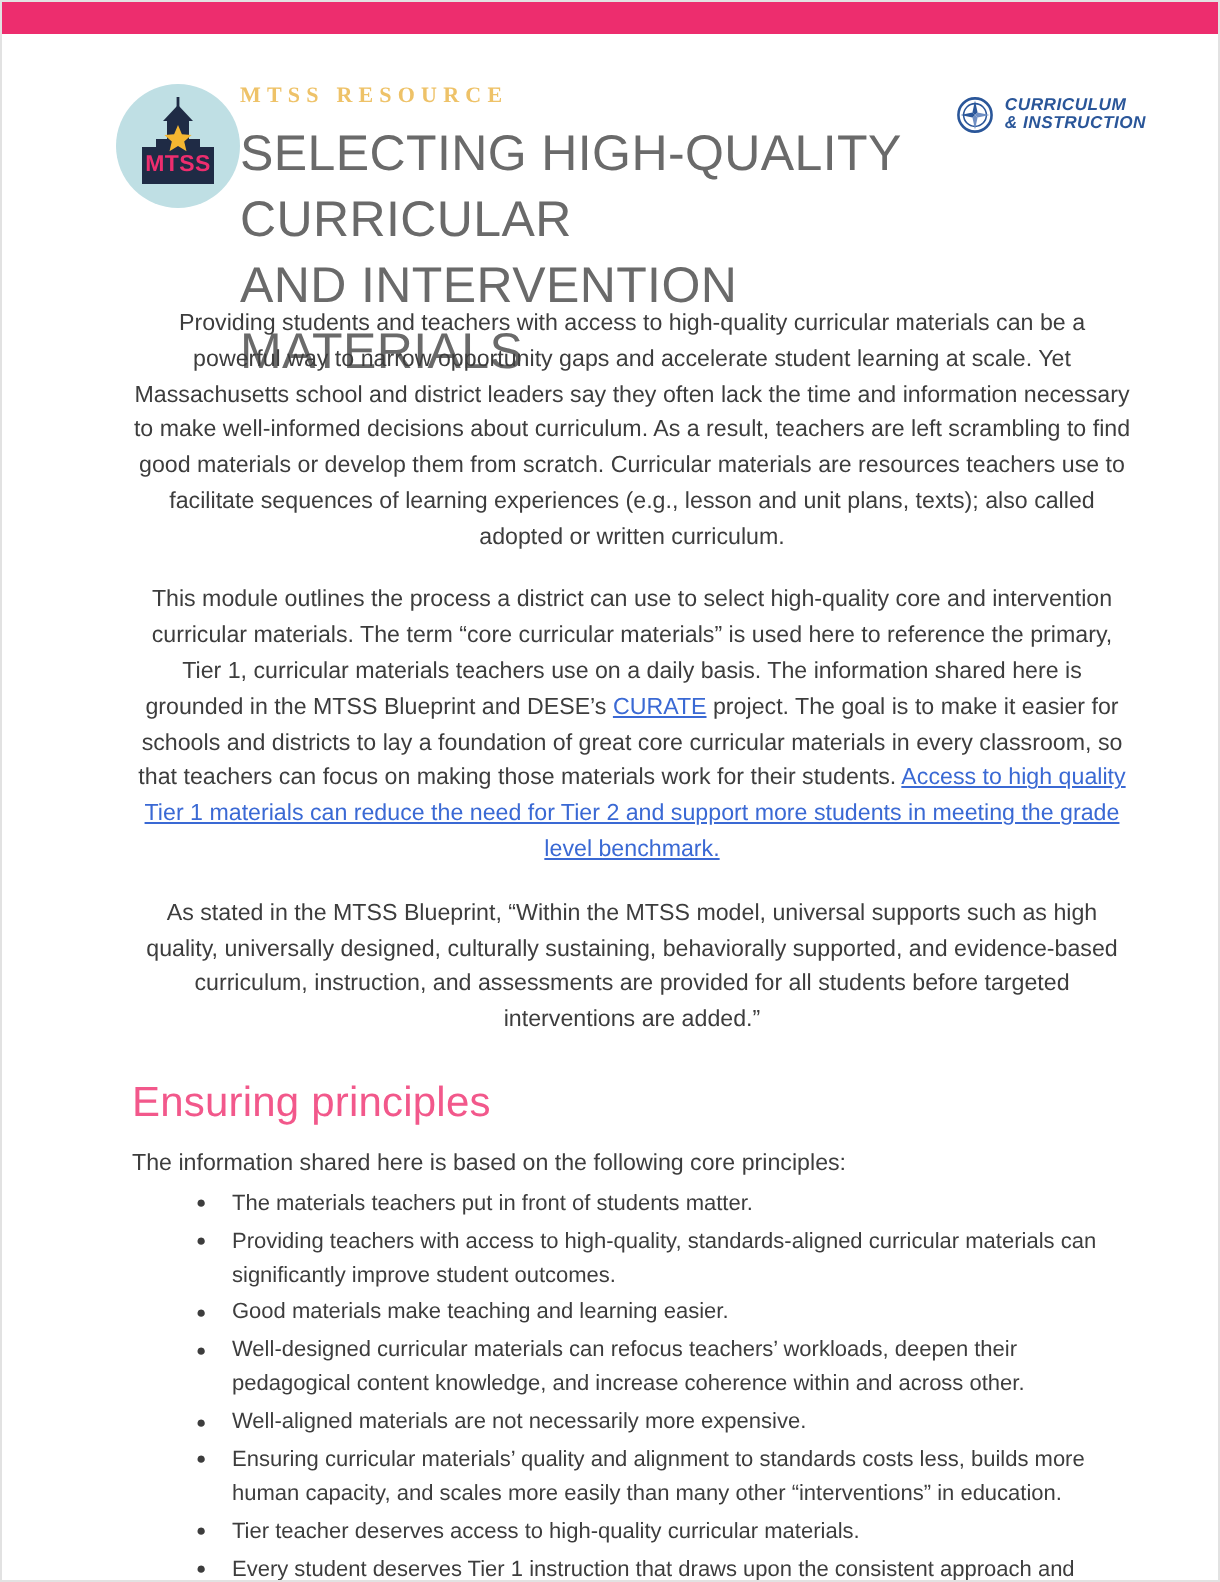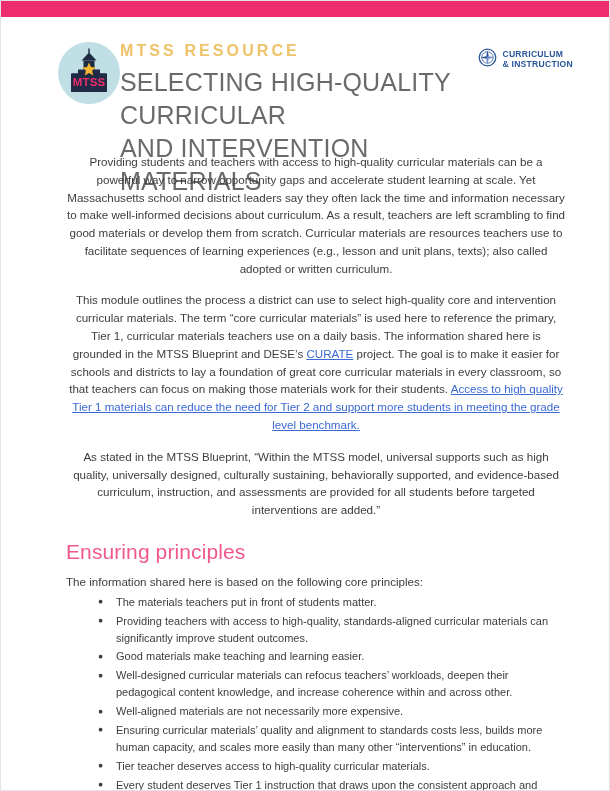--- a/index.html
+++ b/index.html
@@ -45,43 +45,44 @@
     height: 62px;
     text-decoration: underline;
   }
   .header-titles {
     position: absolute;
     left: 119px;
     top: 26px;
     width: 360px;
   }
   .kicker {
-    font-size: 16px;
+    font-size: 11px;
     letter-spacing: 3.1px;
     color: #eec268;
     font-weight: 700;
     margin: 0 0 7px 0;
     line-height: 1;
+    font-family: Liberation Serif, serif;
   }
   .doc-title {
     font-size: 25px;
     line-height: 1.32;
     color: #6a6a6a;
     font-weight: 300;
     letter-spacing: 0.2px;
     margin: 0;
     text-transform: uppercase;
   }
   .ci-logo {
     position: absolute;
     right: 38px;
     top: 31px;
     display: flex;
-    align-items: center;
     gap: 5px;
+    font-style: italic;
   }
   .ci-text {
     line-height: 1.08;
   }
   .ci-line1, .ci-line2 {
     font-size: 8.6px;
     font-weight: 700;
     color: #2a5699;
     letter-spacing: 0.25px;
     display: block;

